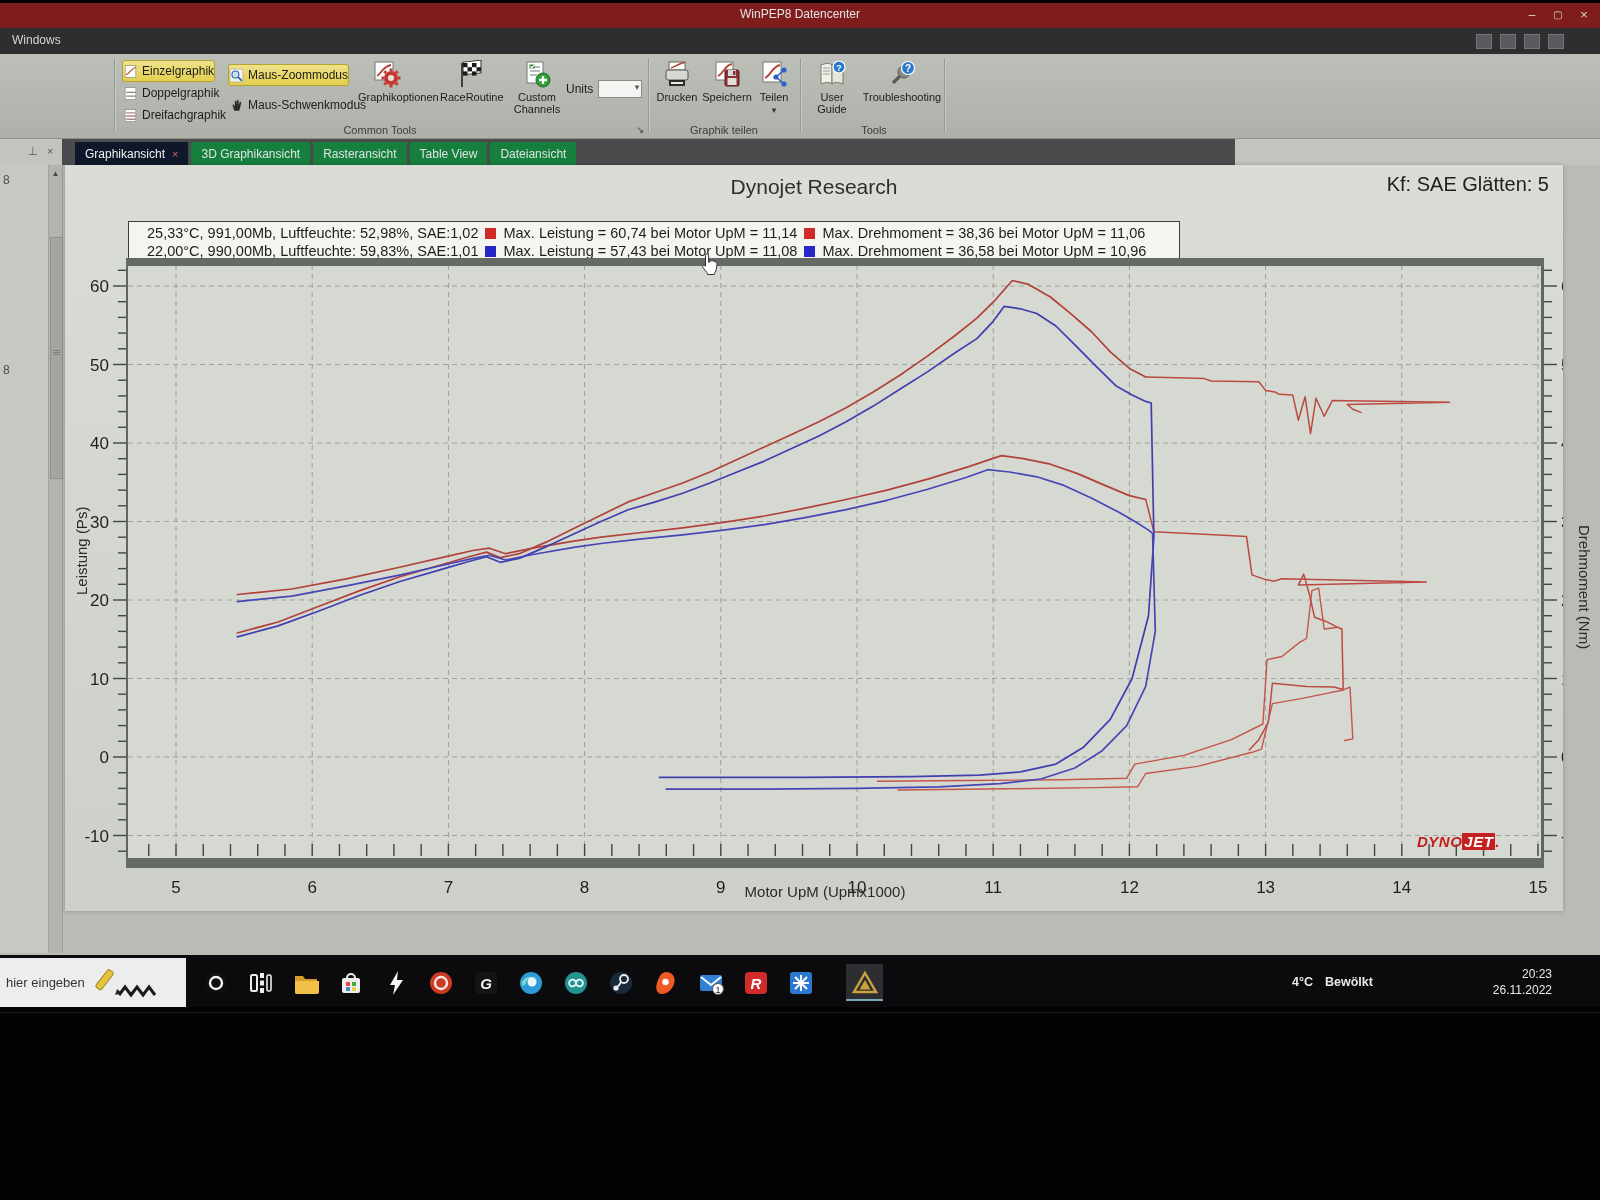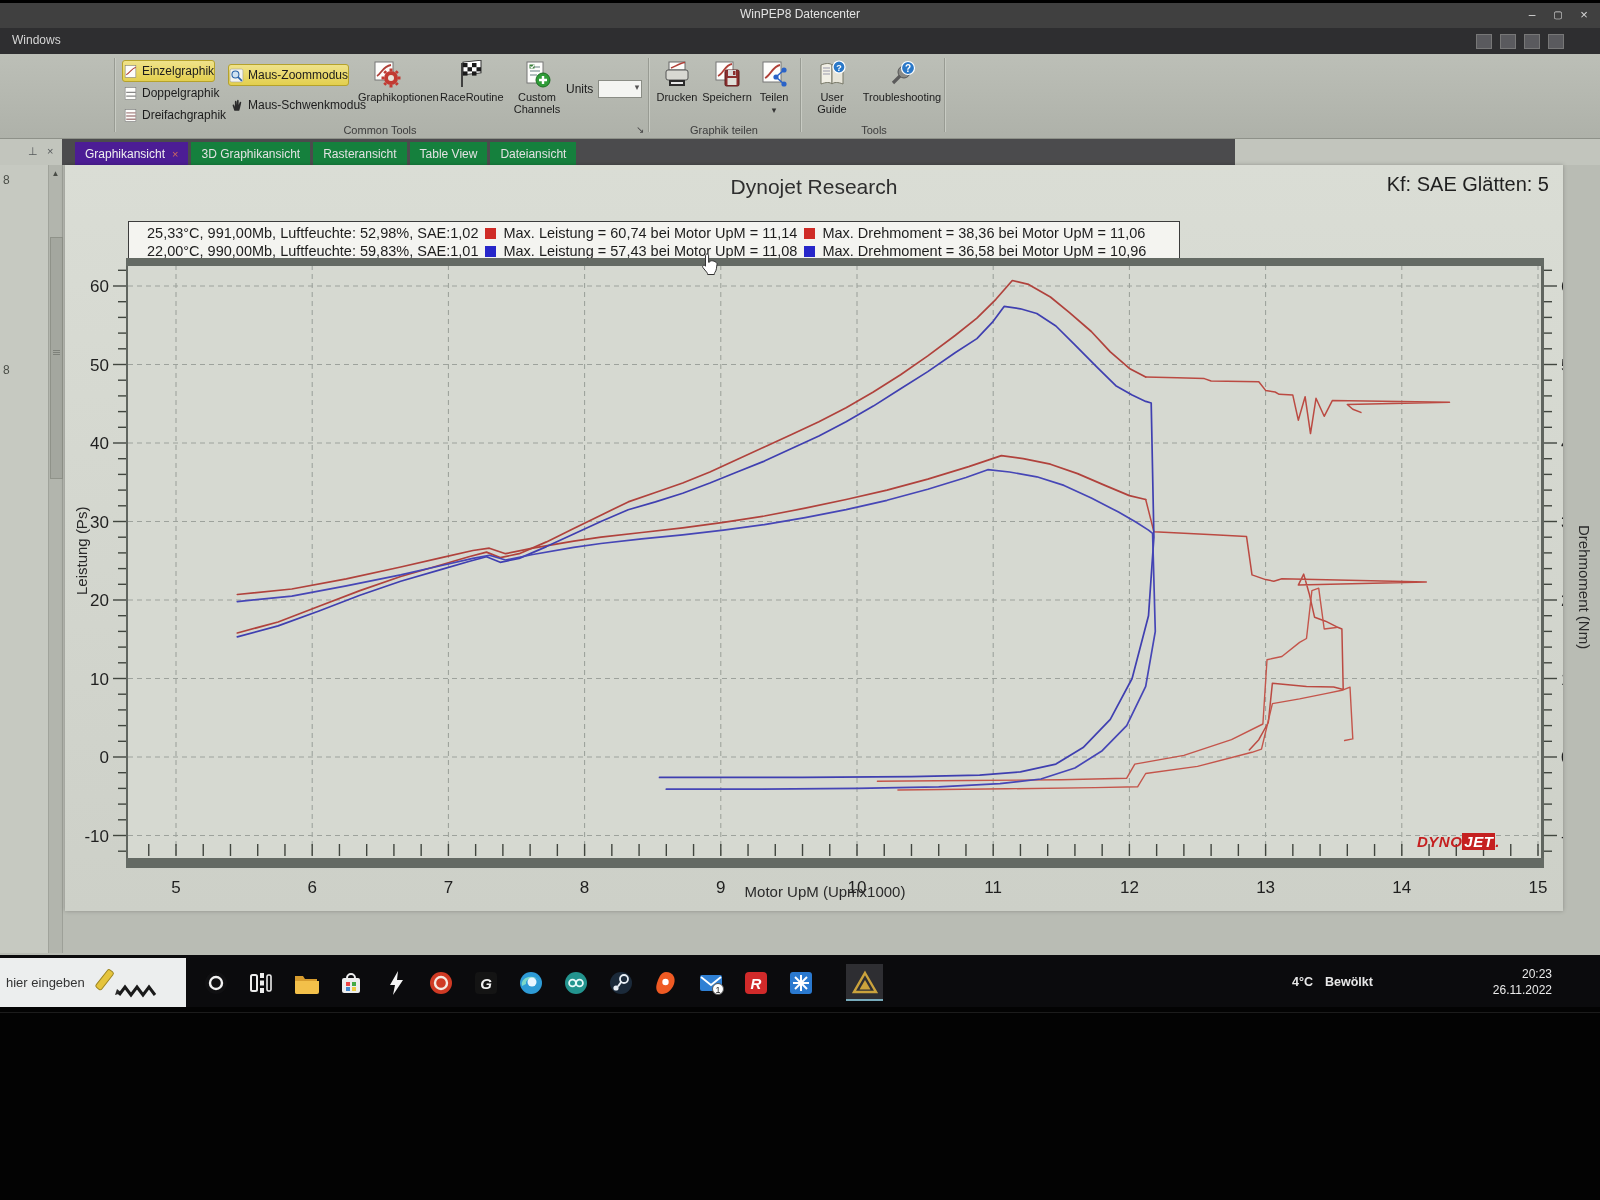--- a/index.html
+++ b/index.html
@@ -1,19 +1,19 @@
 <!DOCTYPE html>
 <html><head>
 <meta charset="utf-8">
 <style>
   html,body{margin:0;padding:0;background:#000;width:1600px;height:1200px;overflow:hidden;
     font-family:"Liberation Sans",sans-serif;-webkit-font-smoothing:antialiased;}
   #screen{position:absolute;left:0;top:3px;width:1600px;height:1004px;background:#b9bcb4;}
   
-  #titlebar{position:absolute;left:0;top:0;width:1600px;height:25px;background:#404040;}
+  #titlebar{position:absolute;left:0;top:0;width:1600px;height:25px;background:#7f1d1d;}
   #titlebar .title{position:absolute;left:0;right:0;top:4px;text-align:center;font-size:12px;color:#e4e4e4;}
   .win-btn{position:absolute;top:3px;width:24px;height:18px;color:#d8d8d8;font-size:12px;text-align:center;line-height:18px;cursor:default;}
   
   #menubar{position:absolute;left:0;top:25px;width:1600px;height:26px;background:#2e2e30;}
   #menubar .menu-item{position:absolute;left:12px;top:5px;font-size:12px;color:#d6d6d6;}
   .mini-ico{position:absolute;top:6px;width:14px;height:13px;background:#5a5a5e;border:1px solid #777;}
   
   #ribbon{position:absolute;left:0;top:51px;width:1600px;height:84px;background:linear-gradient(#bcbfb7,#aeb1a9);border-bottom:1px solid #8e9189;}
   .rib-sep{position:absolute;top:4px;height:74px;width:1px;background:#989b93;box-shadow:1px 0 0 #c8cbc3;}
   .rib-group-label{position:absolute;bottom:2px;font-size:11px;color:#3c3c3c;text-align:center;}
@@ -25,21 +25,21 @@
   #left-cmds{position:absolute;left:0;top:51px;width:114px;height:84px;background:linear-gradient(#b4b7af,#a8aba3);}
   .left-cmd{position:absolute;left:2px;font-size:12px;color:#1a1a1a;white-space:nowrap;}
   
   #units-box{position:absolute;display:flex;align-items:center;gap:5px;font-size:12px;color:#1c1c1c;}
   #units-select{width:42px;height:16px;background:#f4f5f2;border:1px solid #8a8d85;font-size:10px;color:#555;position:relative;}
   #units-select:after{content:"▾";position:absolute;right:2px;top:1px;font-size:9px;color:#555;}
   
   #tabrow{position:absolute;left:0;top:136px;width:1600px;height:26px;background:#c2c5bd;}
   #tabstrip{position:absolute;left:62px;top:0;width:1173px;height:26px;background:#4b4b4d;display:flex;align-items:flex-end;padding-left:13px;box-sizing:border-box;gap:3px;}
   .tab{height:23px;background:#15803d;color:#e2e2e2;font-size:12px;display:flex;align-items:center;padding:0 10px;gap:7px;white-space:nowrap;}
-  .tab.active{background:#4c1d95;color:#f0f0f0;}
+  .tab.active{background:#0f172a;color:#f0f0f0;}
   .tab .x{color:#cf6a5e;font-size:11px;}
   .pane-ctl{position:absolute;top:6px;color:#55585a;font-size:11px;}
   
   #sidebar{position:absolute;left:0;top:162px;width:62px;height:788px;background:#c6c9c1;border-right:1px solid #9da098;}
   .sb-item{position:absolute;left:3px;font-size:12px;color:#4b4e48;}
   #sb-scroll{position:absolute;right:0;top:0;width:13px;height:100%;background:#b2b5ad;border-left:1px solid #a0a39b;}
   #sb-up{position:absolute;top:2px;left:0;width:13px;height:14px;font-size:8px;color:#4a4d47;text-align:center;line-height:14px;}
   #sb-thumb{position:absolute;top:72px;left:1px;width:11px;height:240px;background:#a4a79f;border:1px solid #8f9289;}
   #sb-grip{position:absolute;top:112px;left:2px;width:7px;height:1px;border-top:1px solid #7e817a;border-bottom:3px double #7e817a;}
   

